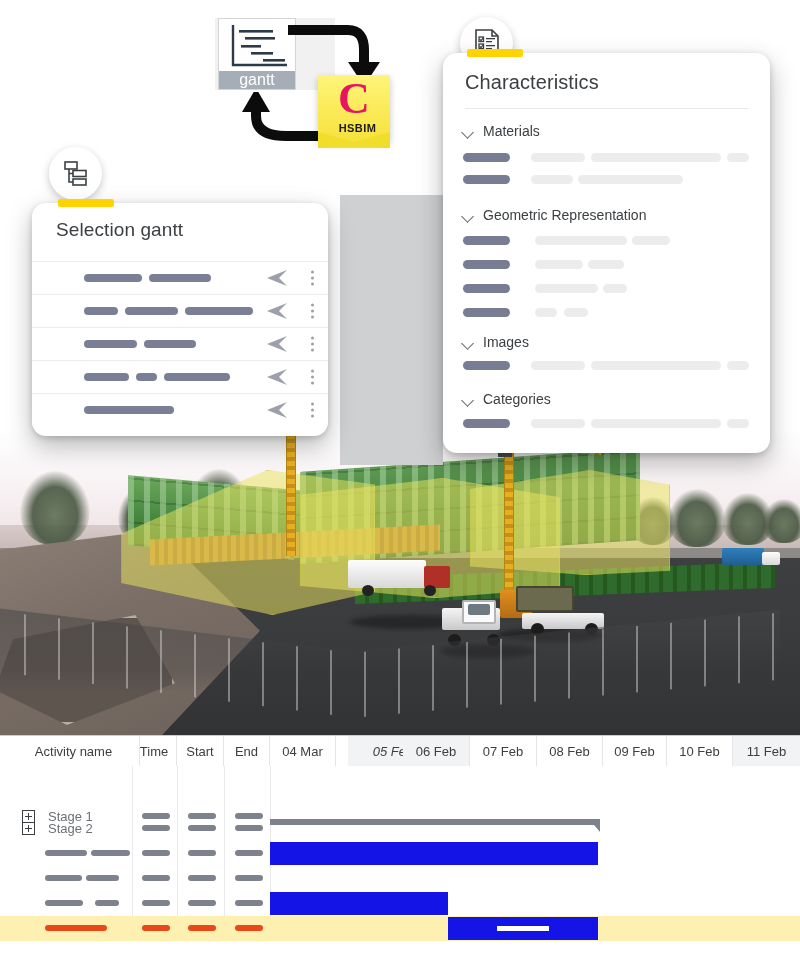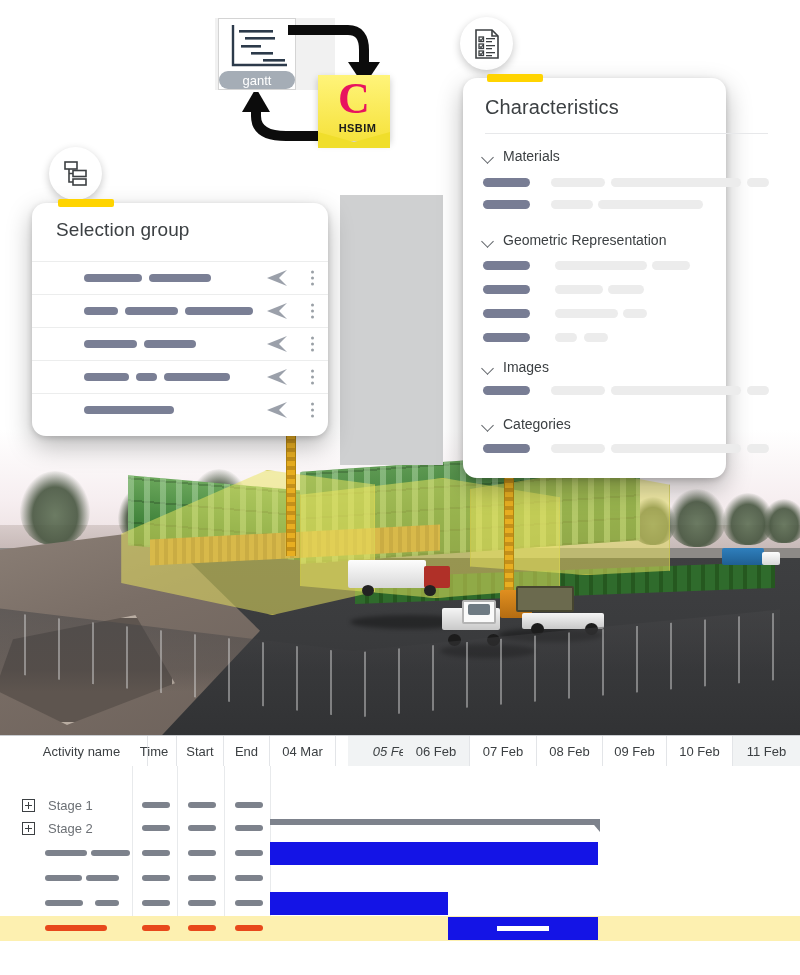--- a/index.html
+++ b/index.html
@@ -134,21 +134,21 @@
   }
   .sel-row:first-of-type { border-top:none; }
   .chips { position:absolute; left:52px; top:50%; transform:translateY(-50%); display:flex; gap:7px; }
   .chip { height:8px; border-radius:5px; background:#7a7f95; }
   .send-icon { position:absolute; right:40px; top:50%; transform:translateY(-50%); }
   .kebab { position:absolute; right:14px; top:50%; transform:translateY(-50%);
            display:flex; flex-direction:column; gap:3px; }
   .kebab i { display:block; width:3px; height:3px; border-radius:50%; background:#9aa0a6; }
 
   
-  #char-panel { left: 443px; top: 78px; width: 263px; height: 400px; margin-left: 20px; }
+  #char-panel { left: 443px; top: 53px; width: 327px; height: 400px; }
   #char-panel .panel-title { position:absolute; left:22px; top:18px; font-size:20px; }
   #char-divider { position:absolute; left:22px; top:55px; width:283px; height:1px; background:#e7e8ea; }
   .sec-head {
     position:absolute; left:20px; display:flex; align-items:center; gap:9px;
     font-size:14px; color:#3c4043;
   }
   .chev { width:11px; height:7px; position:relative; }
   .chev::before {
     content:""; position:absolute; left:0; top:0; width:8px; height:8px;
     border-right:1.6px solid #5f6368; border-bottom:1.6px solid #5f6368;
@@ -171,21 +171,21 @@
     display:flex; align-items:center; justify-content:center;
   }
 
   
   #gantt-icon {
     position:absolute; left:218px; top:18px; width:78px; height:72px;
     background:#fff; border:1px solid #d4d4d4;
   }
   #gantt-icon .label {
     position:absolute; left:0; bottom:0; width:100%; height:18px; background:#a5adb6;
-    color:#fff; font-size:13px; display:flex; align-items:center; justify-content:center;border-radius:9px;
+    color:#fff; font-size:16px; display:flex; align-items:center; justify-content:center;
   }
   
   #hsbim {
     position:absolute; left:318px; top:75px; width:72px; height:66px;
     background:linear-gradient(180deg,#fff47a 0%, #f6e23c 100%);
     box-shadow: 0 3px 7px rgba(0,0,0,.22);
   }
   #hsbim::after {
     content:""; position:absolute; left:0; bottom:-11px; width:72px; height:12px;
     background:linear-gradient(180deg,#f2dc2e,#e6cf1c);
@@ -374,21 +374,21 @@
     <svg width="30" height="30" viewBox="0 0 30 30">
       <rect x="4" y="3" width="12" height="7" fill="#fff" stroke="#3c4043" stroke-width="1.6"></rect>
       <rect x="12" y="11.5" width="13" height="6" fill="#fff" stroke="#3c4043" stroke-width="1.6"></rect>
       <rect x="12" y="20" width="13" height="6" fill="#fff" stroke="#3c4043" stroke-width="1.6"></rect>
       <path d="M8 10 V23 H12 M8 14.5 H12" stroke="#3c4043" stroke-width="1.6" fill="none"></path>
     </svg>
   </div>
 
   <div class="panel" id="sel-panel">
     <div class="panel-tab" style="left:26px; width:56px;"></div>
-    <div class="panel-title">Selection group</div>
+    <div class="panel-title">Selection gantt</div>
 
     <div class="sel-row" style="top:58px;">
       <div class="chips">
         <div class="chip" style="width:58px;"></div>
         <div class="chip" style="width:62px;"></div>
       </div>
       <svg class="send-icon" width="22" height="18" viewBox="0 0 22 18">
         <path d="M1 9 L21 1 L13 9 L21 17 Z" fill="#8a8f9b" opacity=".85"></path>
       </svg>
       <div class="kebab">
@@ -543,21 +543,21 @@
     <div class="attr-row" style="top:366px;">
       <div class="key-pill"></div>
       <div class="val-pill" style="width:54px; margin-left:21px;"></div>
       <div class="val-pill" style="width:130px; margin-left:6px;"></div>
       <div class="val-pill" style="width:22px; margin-left:6px;"></div>
     </div>
   </div>
 
   <div id="gantt">
     <div class="g-header">
-      <div class="g-hcell" style="left:16px; width:132px;">Activity name</div>
+      <div class="g-hcell" style="left:8px; width:132px;">Activity name</div>
       <div class="g-hcell" style="left:132px; width:45px;">Time</div>
       <div class="g-hcell" style="left:177px; width:47px;">Start</div>
       <div class="g-hcell" style="left:224px; width:46px;">End</div>
 
       <div class="g-hcell" style="left:270px; width:66px;">04 Mar</div>
       <div class="g-hcell alt" style="left:348px; width:91px;font-style:italic;">05 Feb</div>
       <div class="g-hcell alt" style="left:403px; width:67px;">06 Feb</div>
       <div class="g-hcell" style="left:470px; width:67px;">07 Feb</div>
       <div class="g-hcell" style="left:537px; width:66px;">08 Feb</div>
       <div class="g-hcell" style="left:603px; width:64px;">09 Feb</div>
@@ -565,21 +565,21 @@
       <div class="g-hcell alt" style="left:733px; width:67px; border-right:none;">11 Feb</div>
     </div>
 
     <div class="g-body">
       <div class="g-colsep" style="left:132px;"></div>
       <div class="g-colsep" style="left:177px;"></div>
       <div class="g-colsep" style="left:224px;"></div>
       <div class="g-colsep" style="left:270px;"></div>
 
 
-      <div class="g-row" style="top:27px;">
+      <div class="g-row" style="top:38px;">
         <div class="g-expander plus" style="left:22px;"></div>
         <div class="g-tree-label" style="left:48px; top:5px;">Stage 1</div>
         <div class="g-dash" style="left:142px; width:28px;"></div>
         <div class="g-dash" style="left:188px; width:28px;"></div>
         <div class="g-dash" style="left:235px; width:28px;"></div>
       </div>
 
       <div class="g-row" style="top:50px;">
         <div class="g-expander plus" style="left:22px;"></div>
         <div class="g-tree-label" style="left:48px; top:5px;">Stage 2</div>

